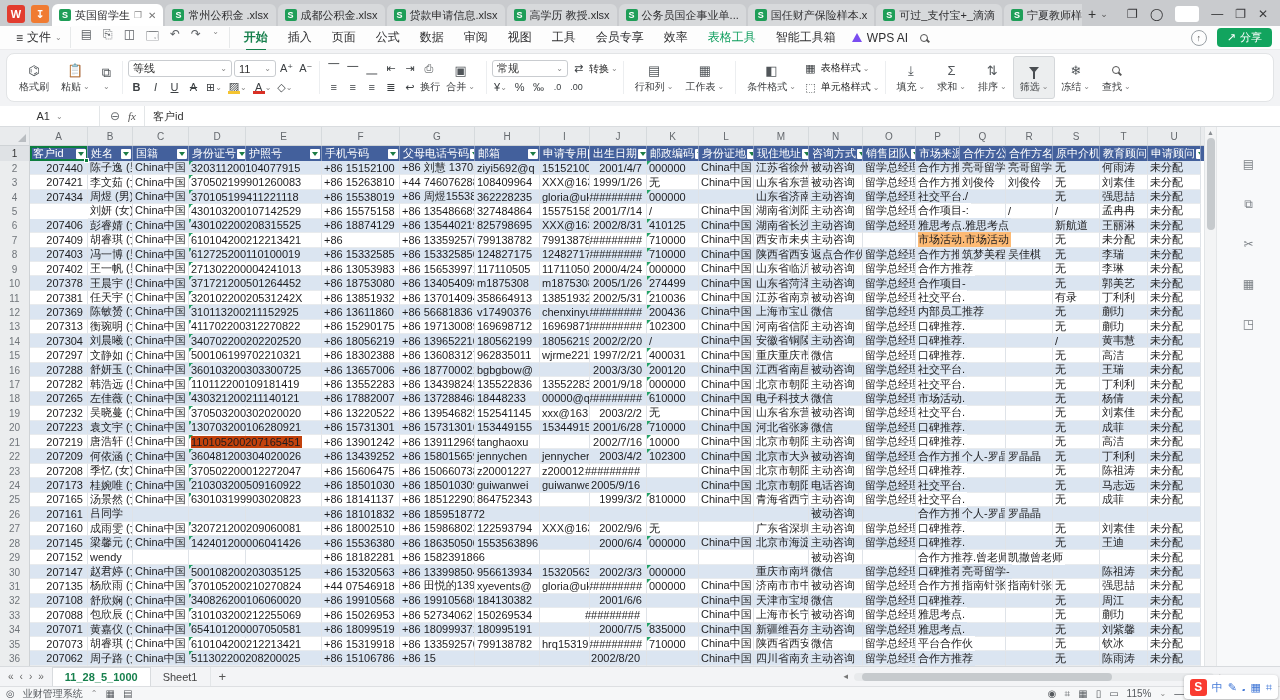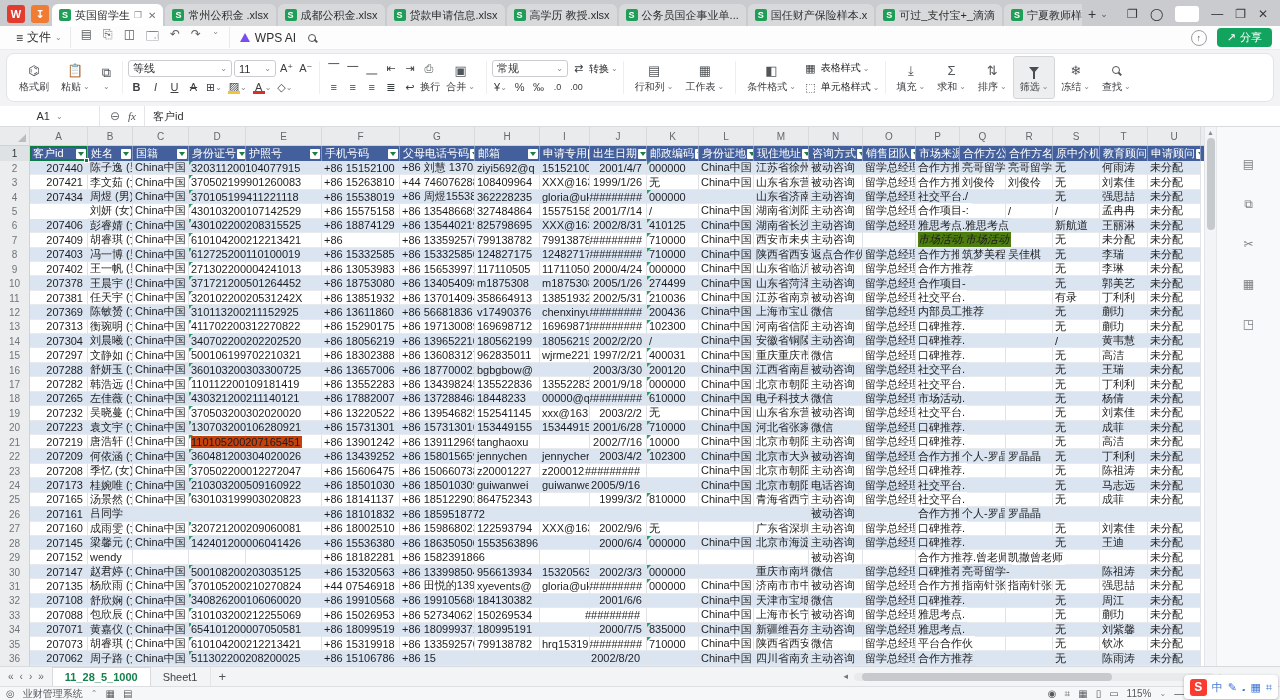--- a/index.html
+++ b/index.html
@@ -175,20 +175,34 @@
     </div>
     <div class="qicons">
       <span>▤</span>
       <span>⎘</span>
       <span>◫</span>
       <span>🗔</span>
       <span>↶</span>
       <span>↷</span>
       <span class="caret">⌄</span>
     </div>
+    <div id="menu-items" style="display:flex;align-items:center">
+        <span class="mi on">开始</span>
+        <span class="mi">插入</span>
+        <span class="mi">页面</span>
+        <span class="mi">公式</span>
+        <span class="mi">数据</span>
+        <span class="mi">审阅</span>
+        <span class="mi">视图</span>
+        <span class="mi">工具</span>
+        <span class="mi">会员专享</span>
+        <span class="mi">效率</span>
+        <span class="mi ctx">表格工具</span>
+        <span class="mi">智能工具箱</span>
+      </div>
     <div style="display:flex;align-items:center;gap:2px;margin-left:6px">
       <span class="aitri"></span>
       <span class="mi" style="padding-left:0">WPS AI</span>
       <span class="mag"></span>
     </div>
     <div class="mright">
       <span class="circbtn">↑</span>
       <span class="sharebtn">
           <span>↗</span>
           <span>分享</span>
@@ -897,21 +911,21 @@
         <div class="dc" style="width: 55px;">
           <span>西安市未央</span>
         </div>
         <div class="dc" style="width: 54px;">
           <span>主动咨询</span>
         </div>
         <div class="dc" style="width: 53px;">
           <span></span>
         </div>
         <div class="dc ovf" style="width: 44px;">
-          <span style="background: #4d7c0f; font-style: italic;">市场活动.市场活动</span>
+          <span style="background: #fdba74;">市场活动.市场活动</span>
         </div>
         <div class="dc" style="width: 46px;">
           <span></span>
         </div>
         <div class="dc" style="width: 47px;">
           <span></span>
         </div>
         <div class="dc" style="width: 47px;">
           <span>无</span>
         </div>

